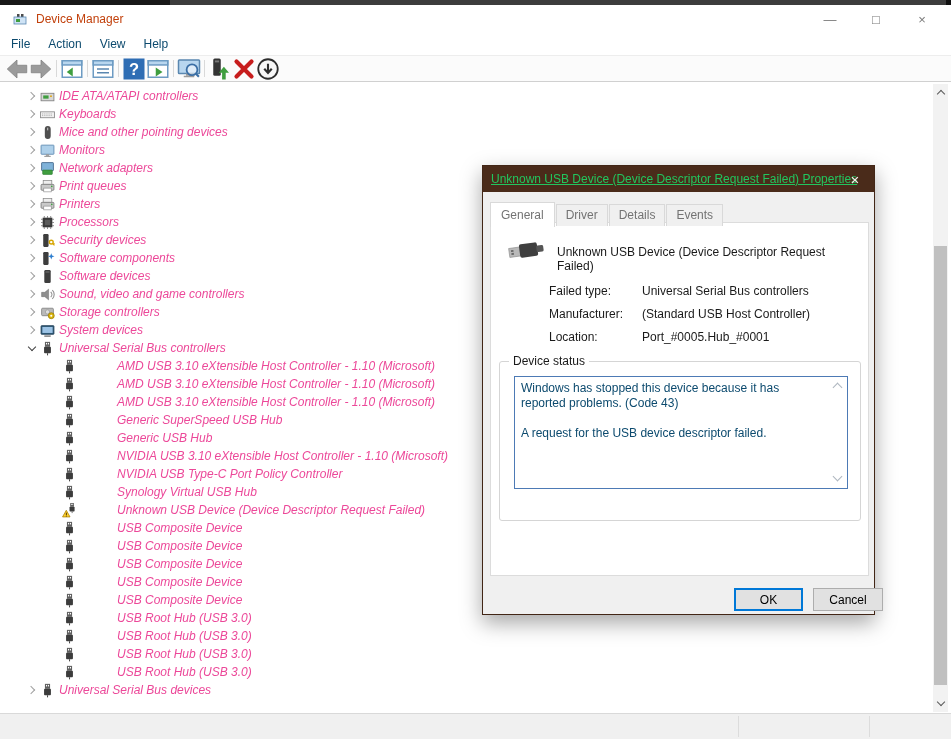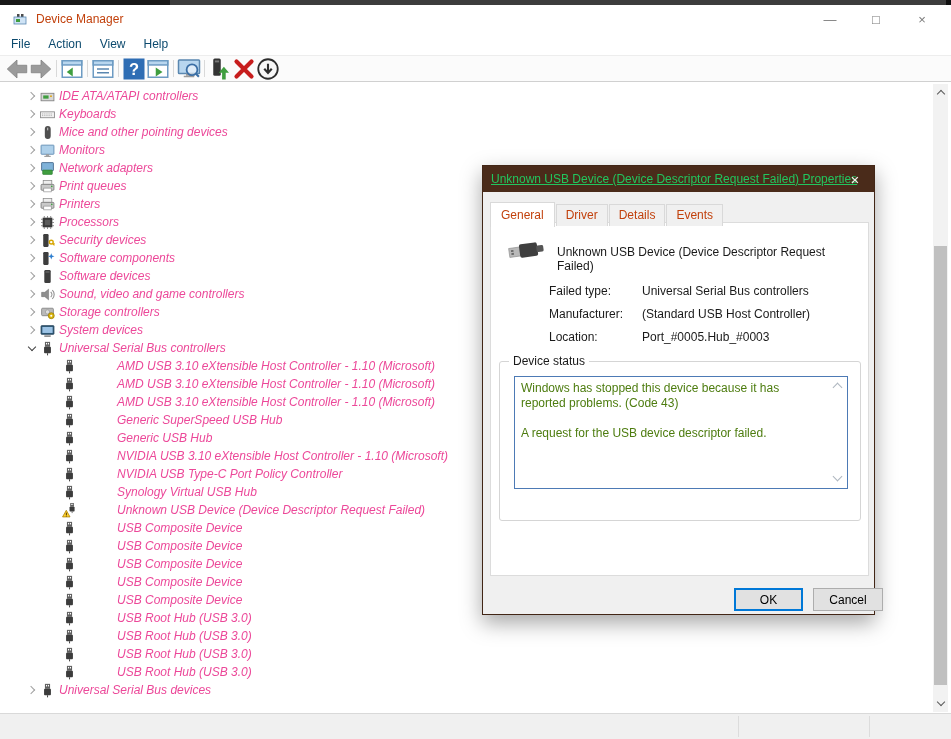--- a/index.html
+++ b/index.html
@@ -52,36 +52,36 @@
   
   .statusbar { position:absolute; left:0; bottom:0; width:951px; height:26px; background:#f0f0f0; border-top:1px solid #d9d9d9; }
   .sb-sep { position:absolute; top:2px; bottom:2px; width:1px; background:#dcdcdc; }
 
   
   .dialog { position:absolute; left:482px; top:165px; width:393px; height:450px; background:#f0f0f0; border:1px solid #422616; box-shadow:0 8px 20px rgba(0,0,0,.35); }
   .dlg-titlebar { position:absolute; left:0; top:0; width:100%; height:26px; background:#4a2b1a; display:flex; align-items:center; }
   .dlg-title { color:#22c55e; margin-left:8px;text-decoration:underline; }
   .dlg-close { position:absolute; right:0; top:0; width:38px; height:26px; display:flex; align-items:center; justify-content:center; color:#f5f1ee; font-size:15px; }
   .tabs { position:absolute; left:7px; top:38px; display:flex; align-items:flex-end; z-index:2; }
-  .tab { padding:3px 9px 4px 9px; background:#f0f0f0; border:1px solid #d9d9d9; border-bottom:none; margin-right:1px; color:#c2410c; }
+  .tab { padding:3px 9px 4px 9px; background:#f0f0f0; border:1px solid #d9d9d9; border-bottom:none; margin-right:1px; color:#737373; }
   .tab.active { background:#fff; padding:5px 10px 5px 10px; margin-top:-3px; position:relative; top:1px; }
   .tabpage { position:absolute; left:7px; top:56px; width:379px; height:354px; background:#fff; border:1px solid #dcdcdc; }
 
   .device-head { position:absolute; left:16px; top:14px; display:flex; align-items:flex-start; }
   .usb-large { width:40px; height:26px; display:inline-flex; }
   .device-name { margin-left:10px; padding-top:8px; color:#1a1a1a; width:300px; }
 
   .fields { position:absolute; left:58px; top:61px; }
   .frow { display:flex; margin-bottom:9px; }
   .flabel { width:93px; color:#1a1a1a; }
   .fvalue { color:#1a1a1a; }
 
   .groupbox { position:absolute; left:8px; top:138px; width:362px; height:160px; border:1px solid #d5d5d5; border-radius:3px; }
   .group-label { position:absolute; left:9px; top:-8px; background:#fff; padding:0 4px; color:#1a1a1a; }
-  .statusbox { position:absolute; left:14px; top:14px; width:334px; height:113px; background:#fff; border:1px solid #4d7ab5; padding:4px 20px 4px 6px; white-space:pre-wrap; color:#4d7c0f; line-height:1.25; }
+  .statusbox { position:absolute; left:14px; top:14px; width:334px; height:113px; background:#fff; border:1px solid #4d7ab5; padding:4px 20px 4px 6px; white-space:pre-wrap; color:#0c4a6e; line-height:1.25; }
   .sb-arrow { position:absolute; right:4px; width:7px; height:7px; border-right:1.4px solid #aeb6bf; border-bottom:1.4px solid #aeb6bf; }
   .sb-arrow.up { top:7px; transform:rotate(-135deg); }
   .sb-arrow.down { bottom:7px; transform:rotate(45deg); }
 
   .dlg-buttons { position:absolute; left:0; top:422px; width:100%; height:23px;margin-left:12px; }
   .btn { position:absolute; height:23px; display:flex; align-items:center; justify-content:center; background:#e1e1e1; font-size:12px; color:#000; }
   .btn-ok { left:239px; width:69px; border:2px solid #0078d7; }
   .btn-cancel { left:318px; width:70px; border:1px solid #adadad;text-align:center; }
 </style>
 </head>
@@ -687,21 +687,21 @@
           <div class="frow">
             <span class="flabel">Failed type:</span>
             <span class="fvalue">Universal Serial Bus controllers</span>
           </div>
           <div class="frow">
             <span class="flabel">Manufacturer:</span>
             <span class="fvalue">(Standard USB Host Controller)</span>
           </div>
           <div class="frow">
             <span class="flabel">Location:</span>
-            <span class="fvalue">Port_#0005.Hub_#0003</span>
+            <span class="fvalue">Port_#0005.Hub_#0001</span>
           </div>
         </div>
       <div class="groupbox">
         <span class="group-label">Device status</span>
         <div class="statusbox">Windows has stopped this device because it has reported problems. (Code 43)
 
 A request for the USB device descriptor failed.</div>
         <span class="sb-arrow up" style="right:19px; top:22px;"></span>
         <span class="sb-arrow down" style="right:19px; bottom:40px;"></span>
       </div>

